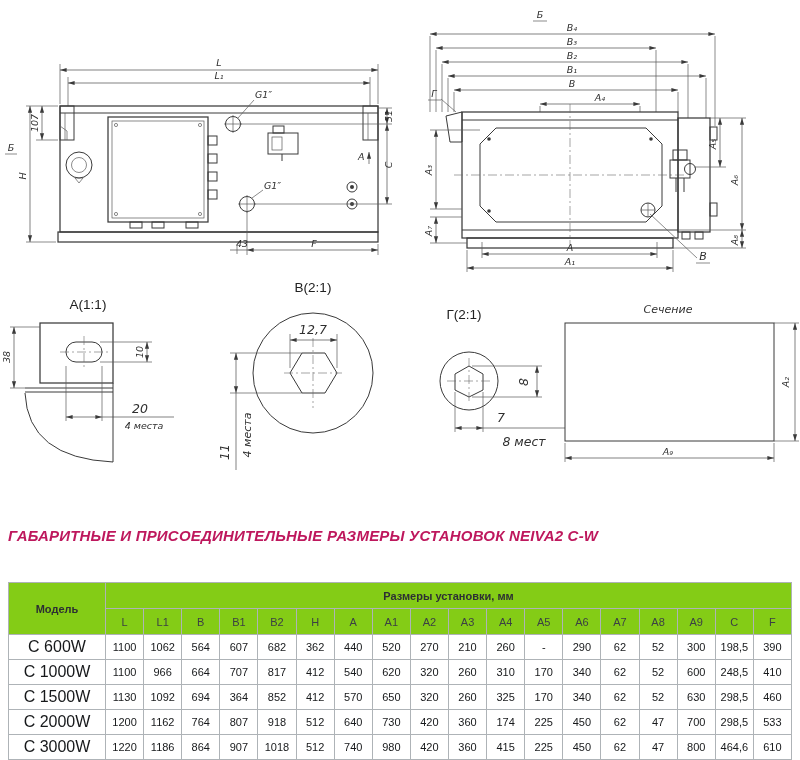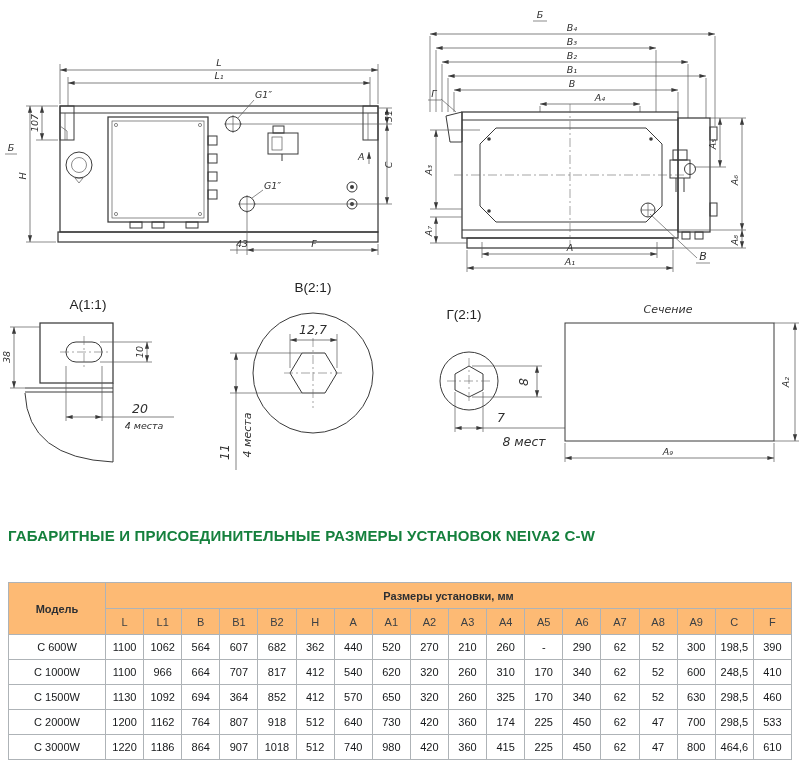--- a/index.html
+++ b/index.html
@@ -13,30 +13,30 @@
   .dim{stroke:#4a4a4a;stroke-width:.7;fill:none;}
   .cl{stroke:#6a6a6a;stroke-width:.6;fill:none;stroke-dasharray:9 3 2 3;}
   .fillc{fill:#3a3a3a;}
   text{fill:#2f2f2f;}
   .lbl{font:italic 9.5px "DejaVu Sans",sans-serif;}
   .lblb{font:italic 11px "DejaVu Sans",sans-serif;}
   .big{font:italic 12.5px "DejaVu Sans",sans-serif;}
   .ttl{font:13.5px "Liberation Sans",sans-serif;fill:#222;}
   .mid{text-anchor:middle;}
   
-  #title-block{position:absolute;left:8px;top:526px;width:780px;color:#15803d;
-    font-size:15px;font-weight:bold;line-height:1.35;letter-spacing:.2px;}
+  #title-block{position:absolute;left:8px;top:526px;width:780px;color:#be185d;
+    font-size:15px;font-weight:bold;line-height:1.35;letter-spacing:.2px;font-style:italic;}
   
   #table-wrap{position:absolute;left:8px;top:582px;width:784px;}
   table{width:100%;border-collapse:collapse;table-layout:fixed;}
   th,td{border:1px solid #aeb3b7;text-align:center;vertical-align:middle;
         font-size:11px;color:#16181a;padding:0;height:24px;overflow:hidden;}
-  thead th{background:#fdba74;font-weight:bold;color:#2c2f33;height:25px;}
+  thead th{background:#84cc16;font-weight:bold;color:#2c2f33;height:25px;}
   thead th.sub{font-weight:normal;color:#3c4044;}
-  td.model{font-size:11px;}
+  td.model{font-size:16px;}
   col.c-model{width:97px;}
   col.c-val{width:auto;}
 </style>
 </head>
 <body>
 
 <div id="page">
 
 <svg id="drawing" width="800" height="520" viewBox="0 0 800 520">
   <defs>

